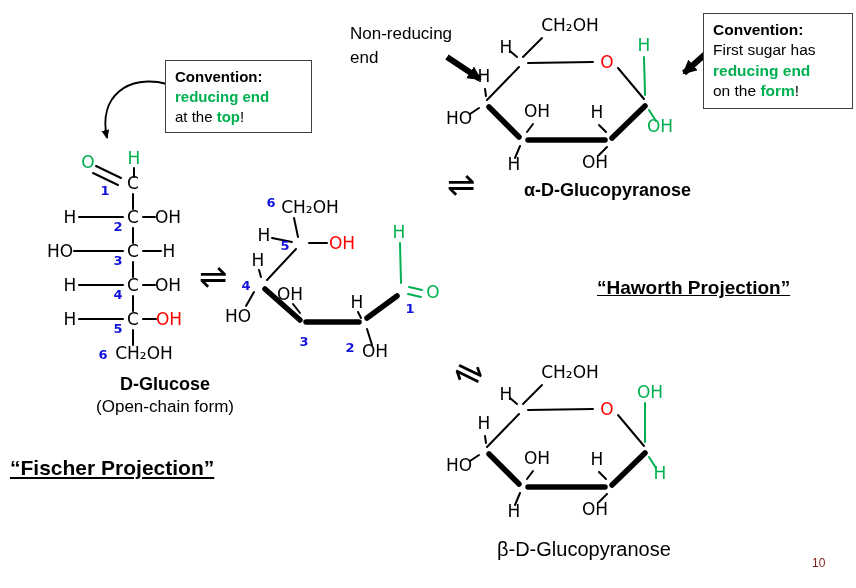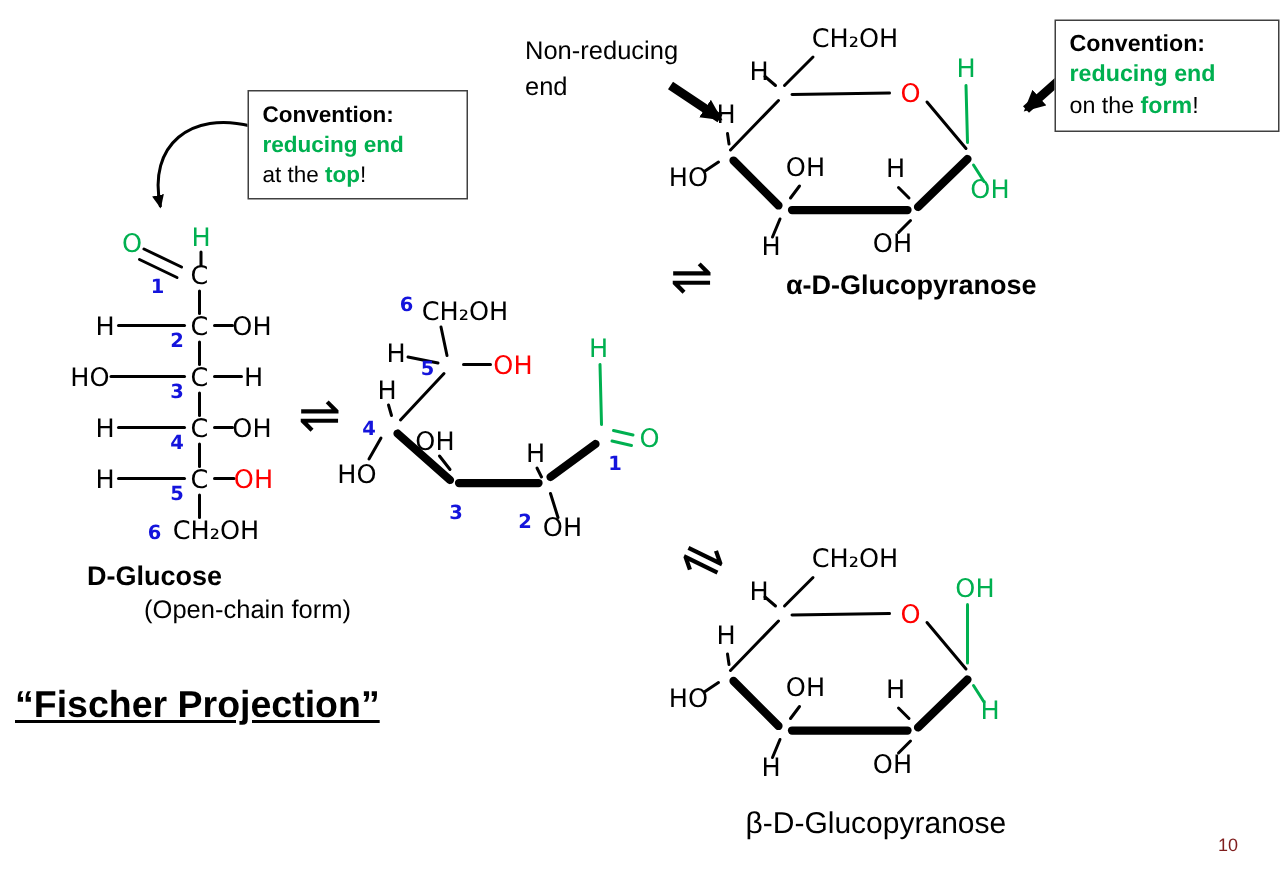--- a/index.html
+++ b/index.html
@@ -12,22 +12,22 @@
   .thick{stroke-width:5.5}
   .gbond{stroke:#00B050}
   .fat{stroke:#000;stroke-width:6;stroke-linecap:butt}
   .curve{stroke:#000;stroke-width:2;fill:none}
   .eq{font-size:34px;fill:#000}
   .label{position:absolute;white-space:nowrap}
   .nonred{left:350px;top:22px;font-size:17px;line-height:1.4}
   .alpha-name{left:524px;top:180px;font-size:18px;font-weight:bold}
   .beta-name{left:497px;top:538px;font-size:20px;font-weight:normal}
   .haworth-title{left:597px;top:277px;font-size:19px;font-weight:bold;text-decoration:underline}
-  .fischer-title{left:10px;top:456px;font-size:25px;font-weight:bold;text-decoration:underline}
-  .glucose-name{left:58px;top:374px;width:152px;text-align:left;font-size:18px;font-weight:bold}
+  .fischer-title{left:10px;top:456px;font-size:21px;font-weight:bold;text-decoration:underline}
+  .glucose-name{left:58px;top:374px;width:152px;text-align:right;font-size:18px;font-weight:bold}
   .glucose-form{left:34px;top:397px;width:200px;text-align:right;font-size:17px}
   .page-num{left:812px;top:556px;font-size:12px;color:#7f1d1d}
   .conv-box{position:absolute;background:#fff;border:1px solid #404040;padding:6px 9px;font-size:15px;line-height:1.32}
   .conv-left{left:165px;top:60px;width:147px}
   .conv-right{left:703px;top:13px;width:150px;font-size:15.5px}
   .conv-title{font-weight:bold}
   .gtext{color:#00B050;font-weight:bold}
 </style>
 </head>
 <body>
@@ -198,30 +198,32 @@
     <path class="curve" d="M 167,84 C 128,74 98,96 107,138" marker-end="url(#ah-small)"></path>
   </svg>
 
   <div class="label alpha-name">α-D-Glucopyranose</div>
 
   <div class="label nonred">
     <span>Non-reducing</span><br>
     <span>end</span>
   </div>
   <div class="label beta-name">β-D-Glucopyranose</div>
+  <div class="label haworth-title">“Haworth Projection”</div>
   <div class="label fischer-title">“Fischer Projection”</div>
   <div class="label glucose-name">D-Glucose</div>
   <div class="label glucose-form">(Open-chain form)</div>
   <div class="label page-num">10</div>
 
   <div class="conv-box conv-left">
     <div class="conv-title">Convention:</div>
     <div class="gtext">reducing end</div>
     <div><span>at the </span><span class="gtext">top</span><span>!</span></div>
   </div>
 
   <div class="conv-box conv-right">
     <div class="conv-title">Convention:</div>
+    <div>First sugar has</div>
     <div class="gtext">reducing end</div>
     <div><span>on the </span><span class="gtext">form</span><span>!</span></div>
   </div>
 
 </div>
 
 </body></html>

